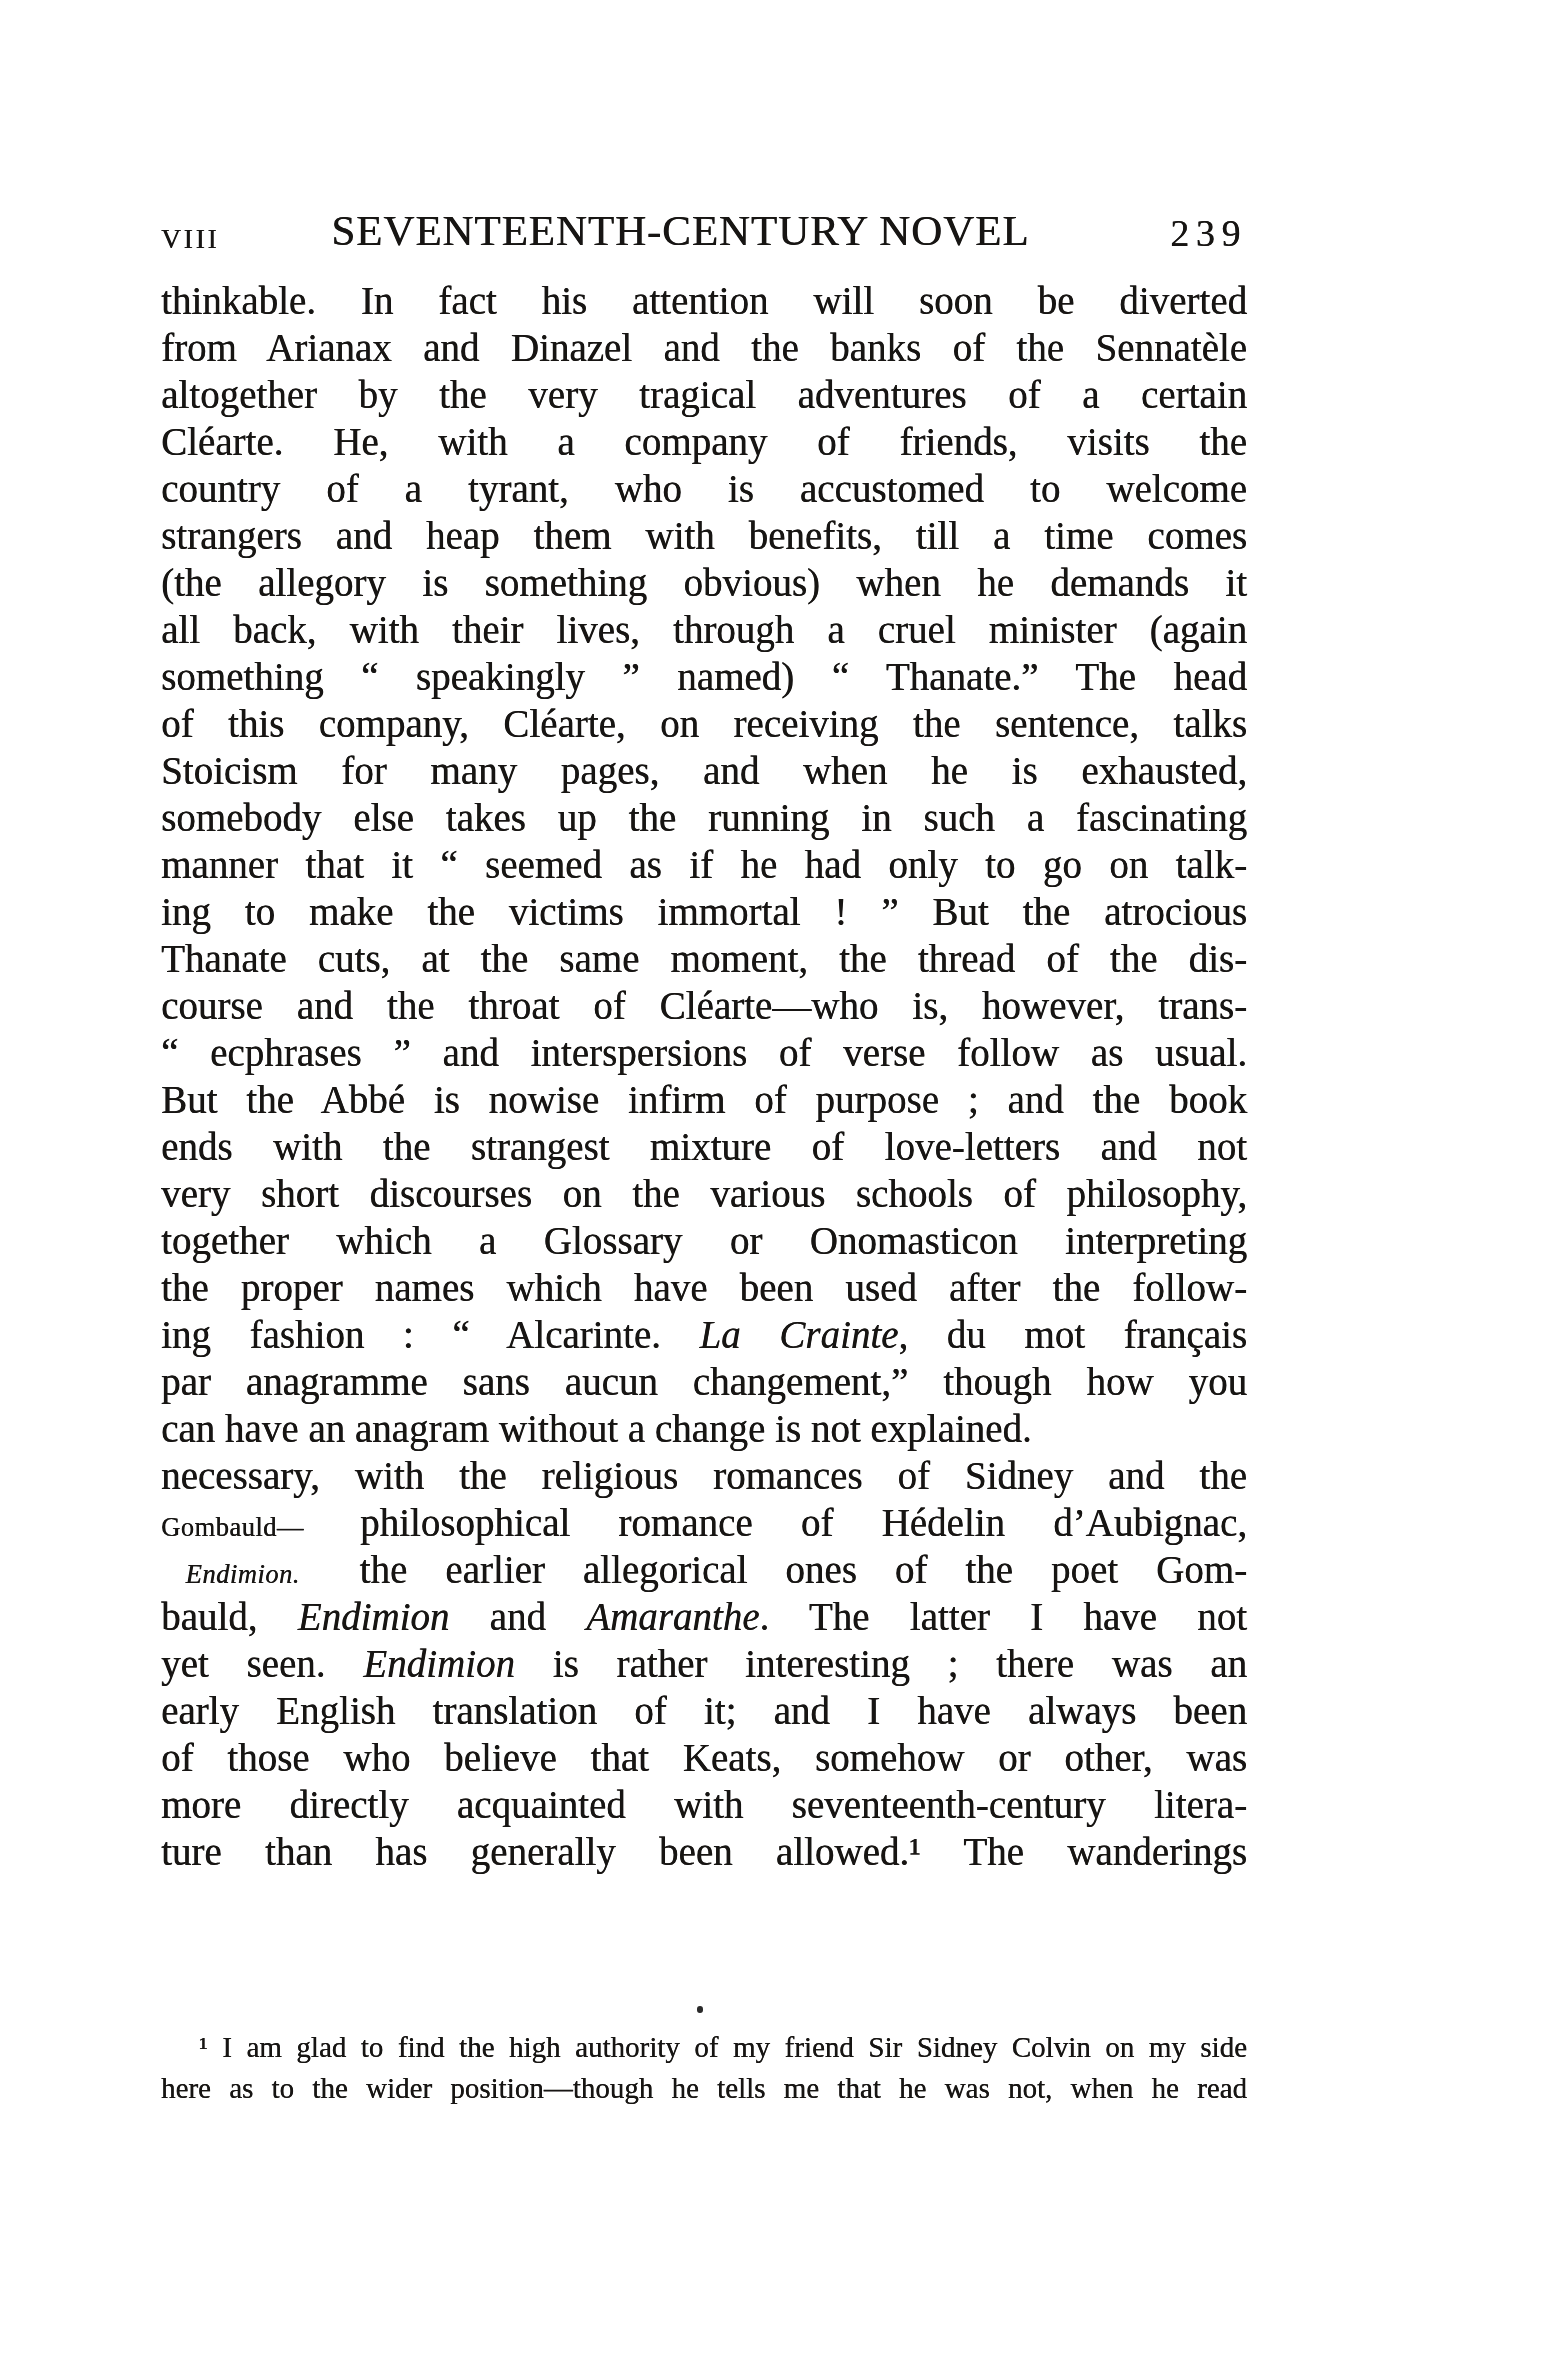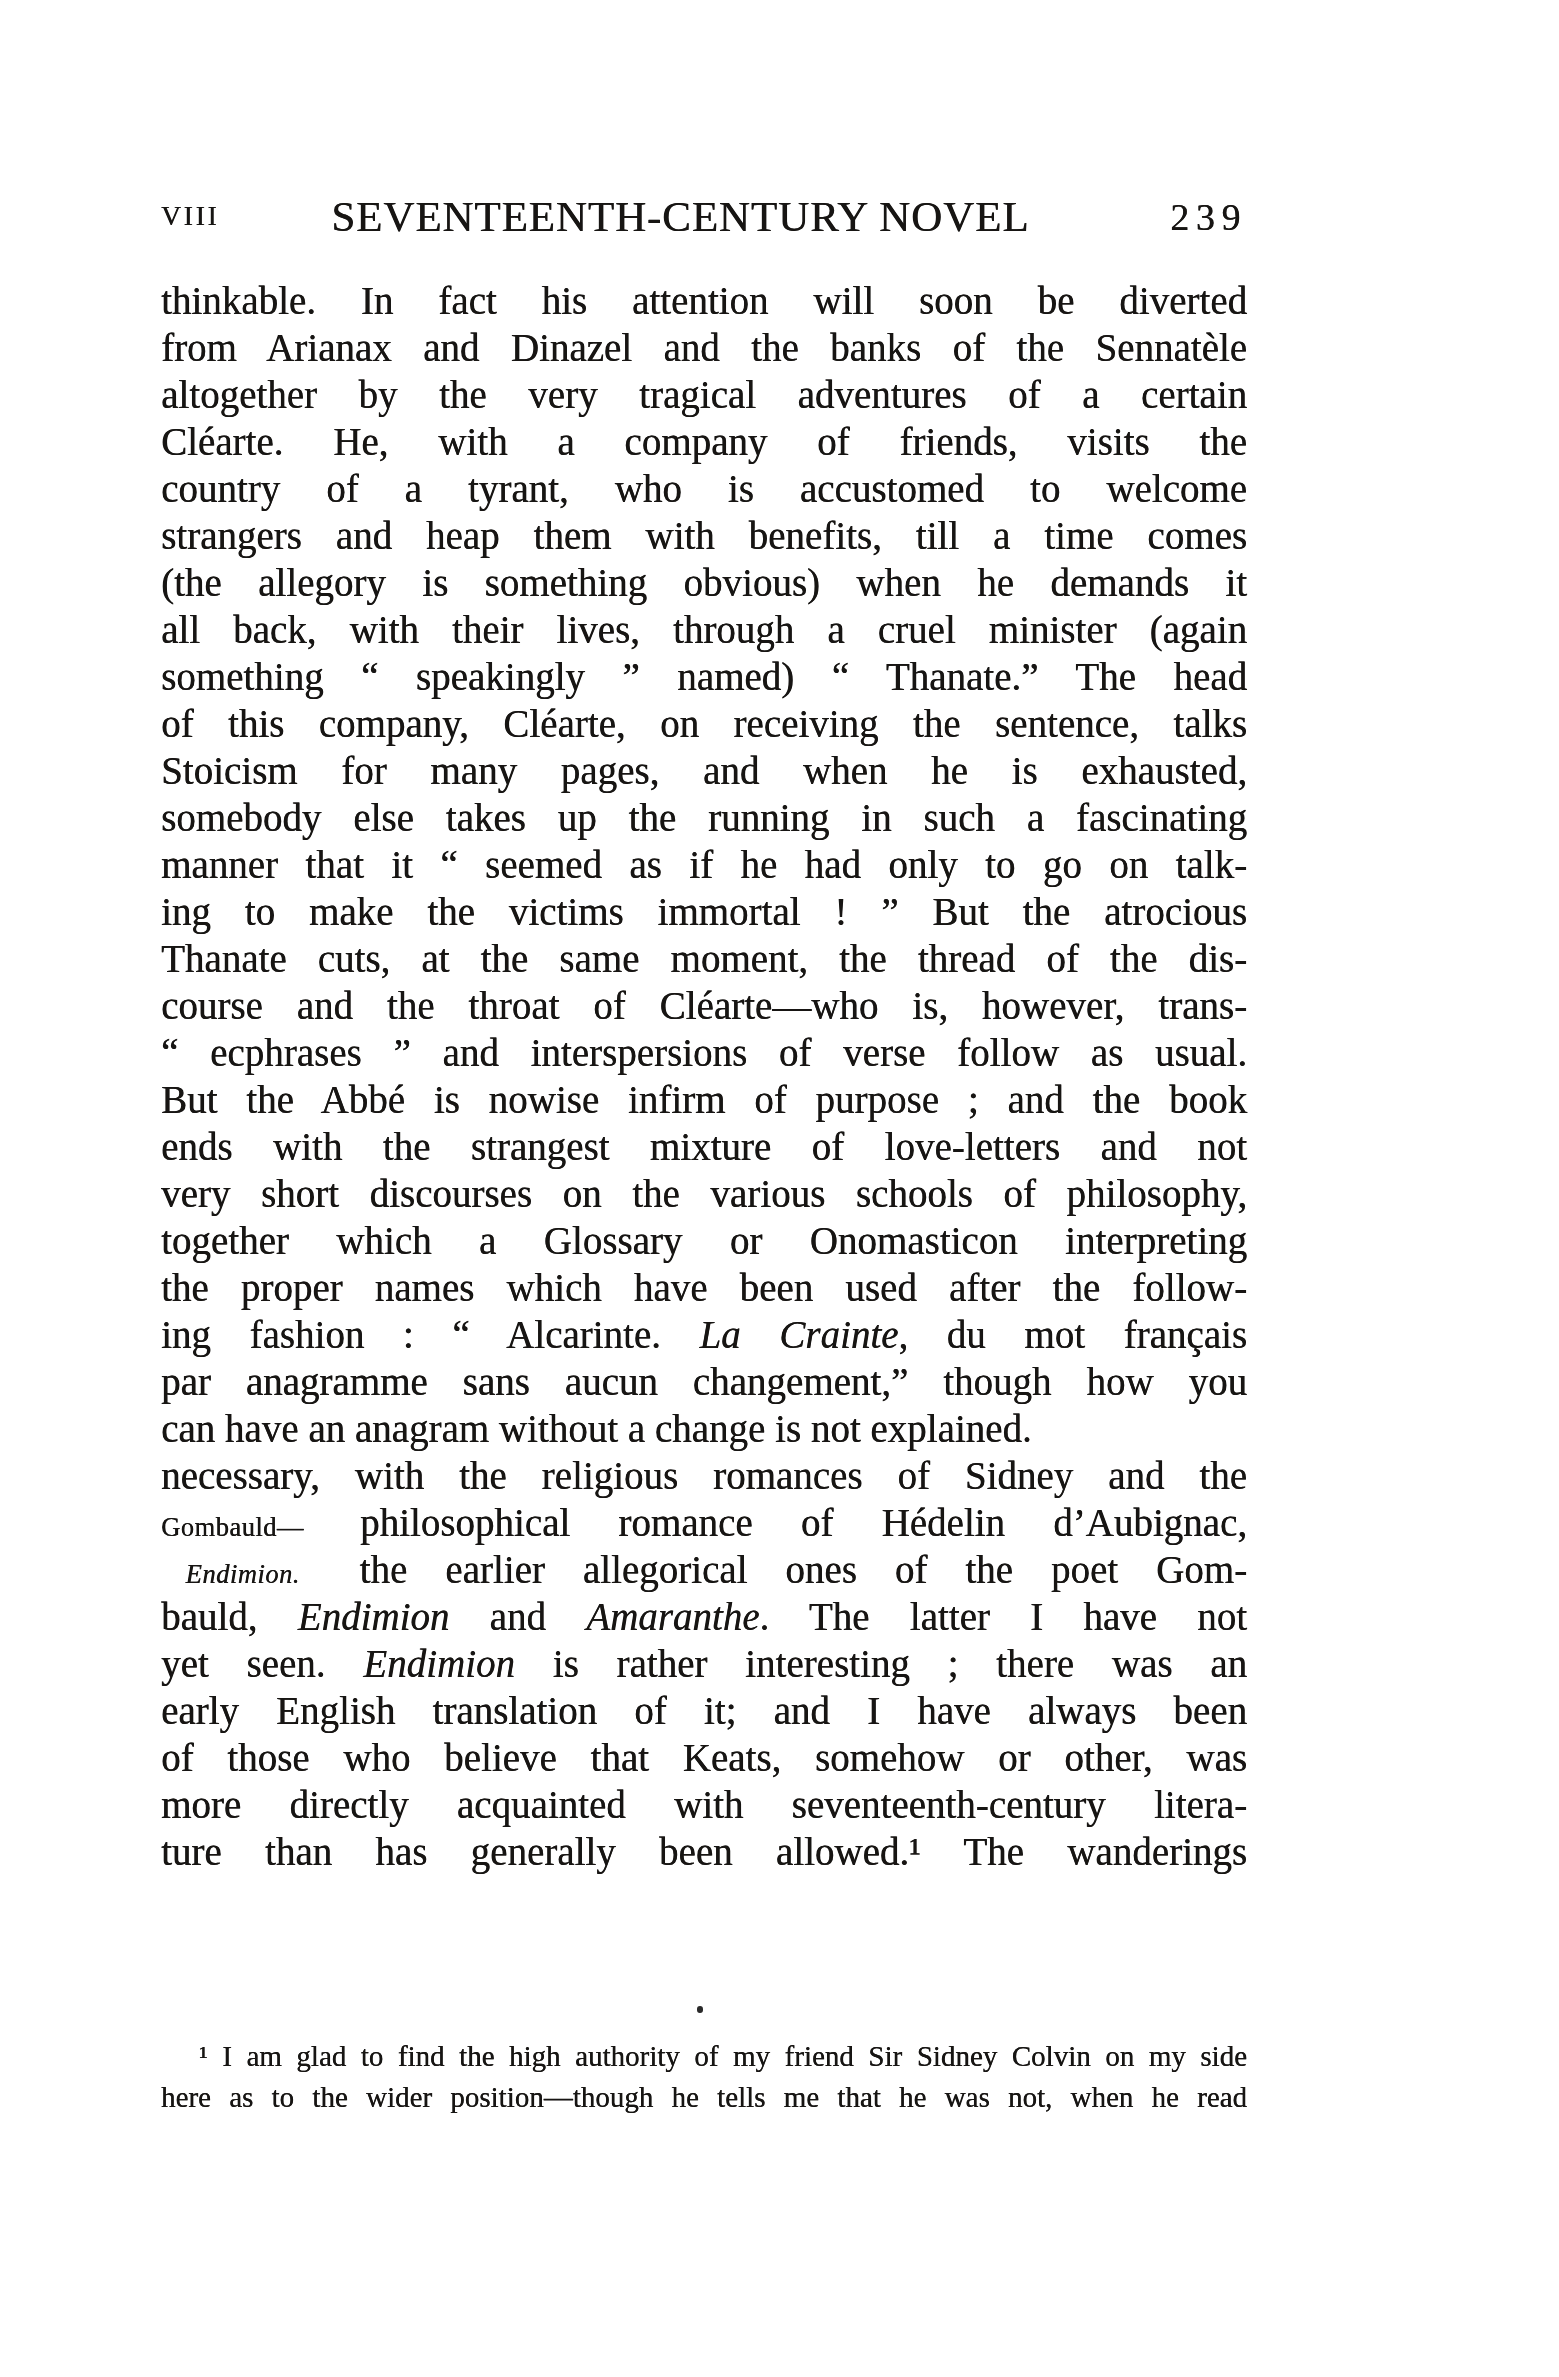--- a/index.html
+++ b/index.html
@@ -7,22 +7,22 @@
     width:1560px;height:2377px;
     background:#ffffff;
     font-family:"Liberation Serif", serif;
     color:#171513;
     -webkit-font-smoothing:antialiased;
   }
   .sheet{position:absolute;inset:0;background:#ffffff;overflow:hidden;}
 
   
   .runhead{
-    position:absolute;left:161px;top:192px;width:1086px;
-    display:flex;align-items:center;justify-content:space-between;
+    position:absolute;left:161px;top:206px;width:1086px;
+    display:flex;align-items:flex-end;justify-content:space-between;
   }
   .chapter{
     font-size:27.4px;letter-spacing:2.8px;font-variant:small-caps;
     text-shadow:0.4px 0.2px 0 #171513;
   }
   .title{
     font-size:43px;letter-spacing:0.9px;
     text-shadow:0.5px 0.3px 0 #171513;
     flex:1;text-align:center;padding-left:28px;padding-right:57px;
   }
@@ -54,21 +54,21 @@
 
   em{font-style:italic;}
 
   
   .footnote{
     position:absolute;left:161px;top:2027px;width:1086px;
     font-size:29px;line-height:41px;
     text-shadow:0.3px 0.1px 0 #171513;
   }
   .fline{text-align:justify;text-align-last:justify;}
-  .fline.first{text-indent:38px;margin-top:9px;}
+  .fline.first{text-indent:38px;}
   .fline.last{text-align-last:left;}
 
   
   .speck{
     position:absolute;left:697px;top:2006px;width:5.7px;height:6.6px;
     background:#2a2a2a;border-radius:50%;
   }
 </style>
 </head>
 <body>

